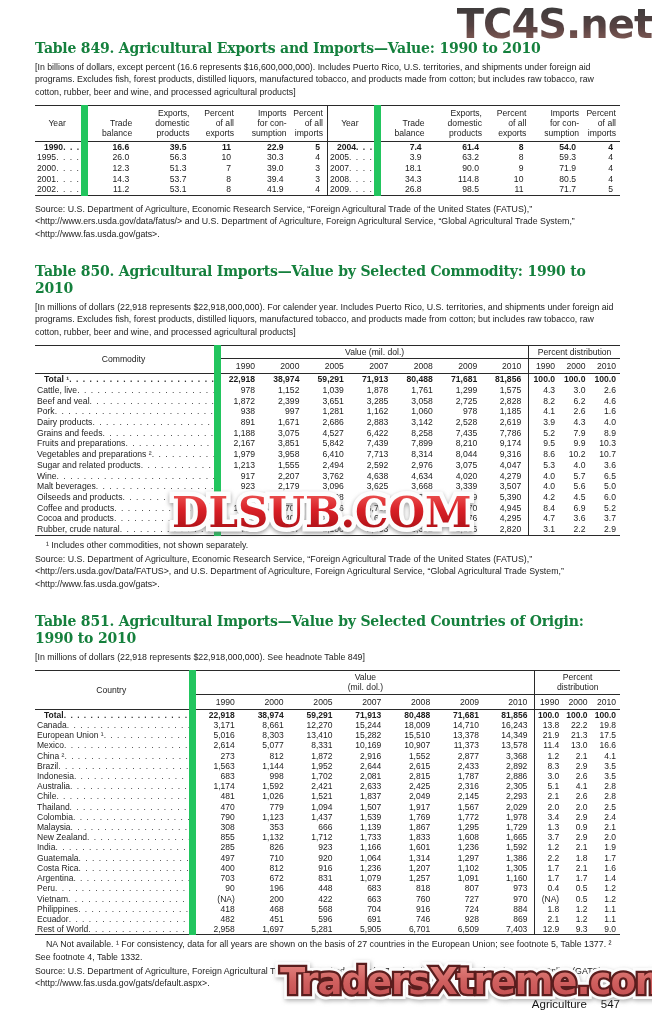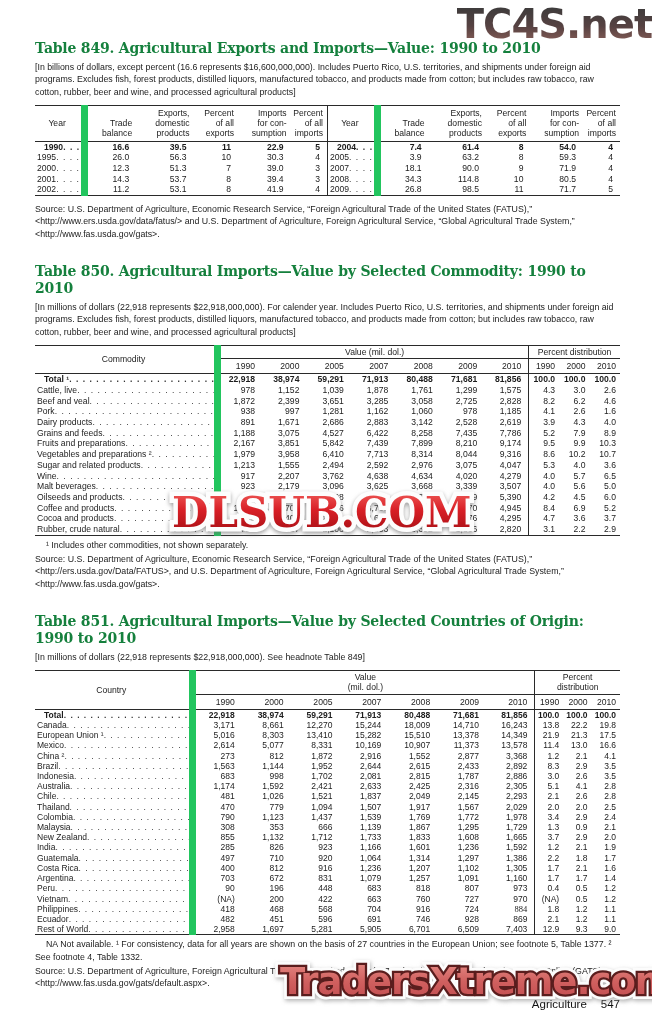--- a/index.html
+++ b/index.html
@@ -1011,21 +1011,21 @@
                 <span class="lbl">Philippines</span>
                 <span class="dots"></span>
               </span>
             </td>
             <td class="num" style="line-height: 10.2px;">418</td>
             <td class="num" style="line-height: 10.2px;">468</td>
             <td class="num" style="line-height: 10.2px;">568</td>
             <td class="num" style="line-height: 10.2px;">704</td>
             <td class="num" style="line-height: 10.2px;">916</td>
             <td class="num" style="line-height: 10.2px;">724</td>
-            <td class="num" style="line-height: 10.2px; font-family: Liberation Serif, serif;">884</td>
+            <td class="num" style="line-height: 10.2px;">884</td>
             <td class="num pct vl" style="line-height: 10.2px;">1.8</td>
             <td class="num pct" style="line-height: 10.2px;">1.2</td>
             <td class="num pct" style="line-height: 10.2px;">1.1</td>
           </tr>
 
           <tr>
             <td class="ldr vr" style="line-height: 10.2px;">
               <span class="lbl-cell">
                 <span class="lbl">Ecuador</span>
                 <span class="dots"></span>

